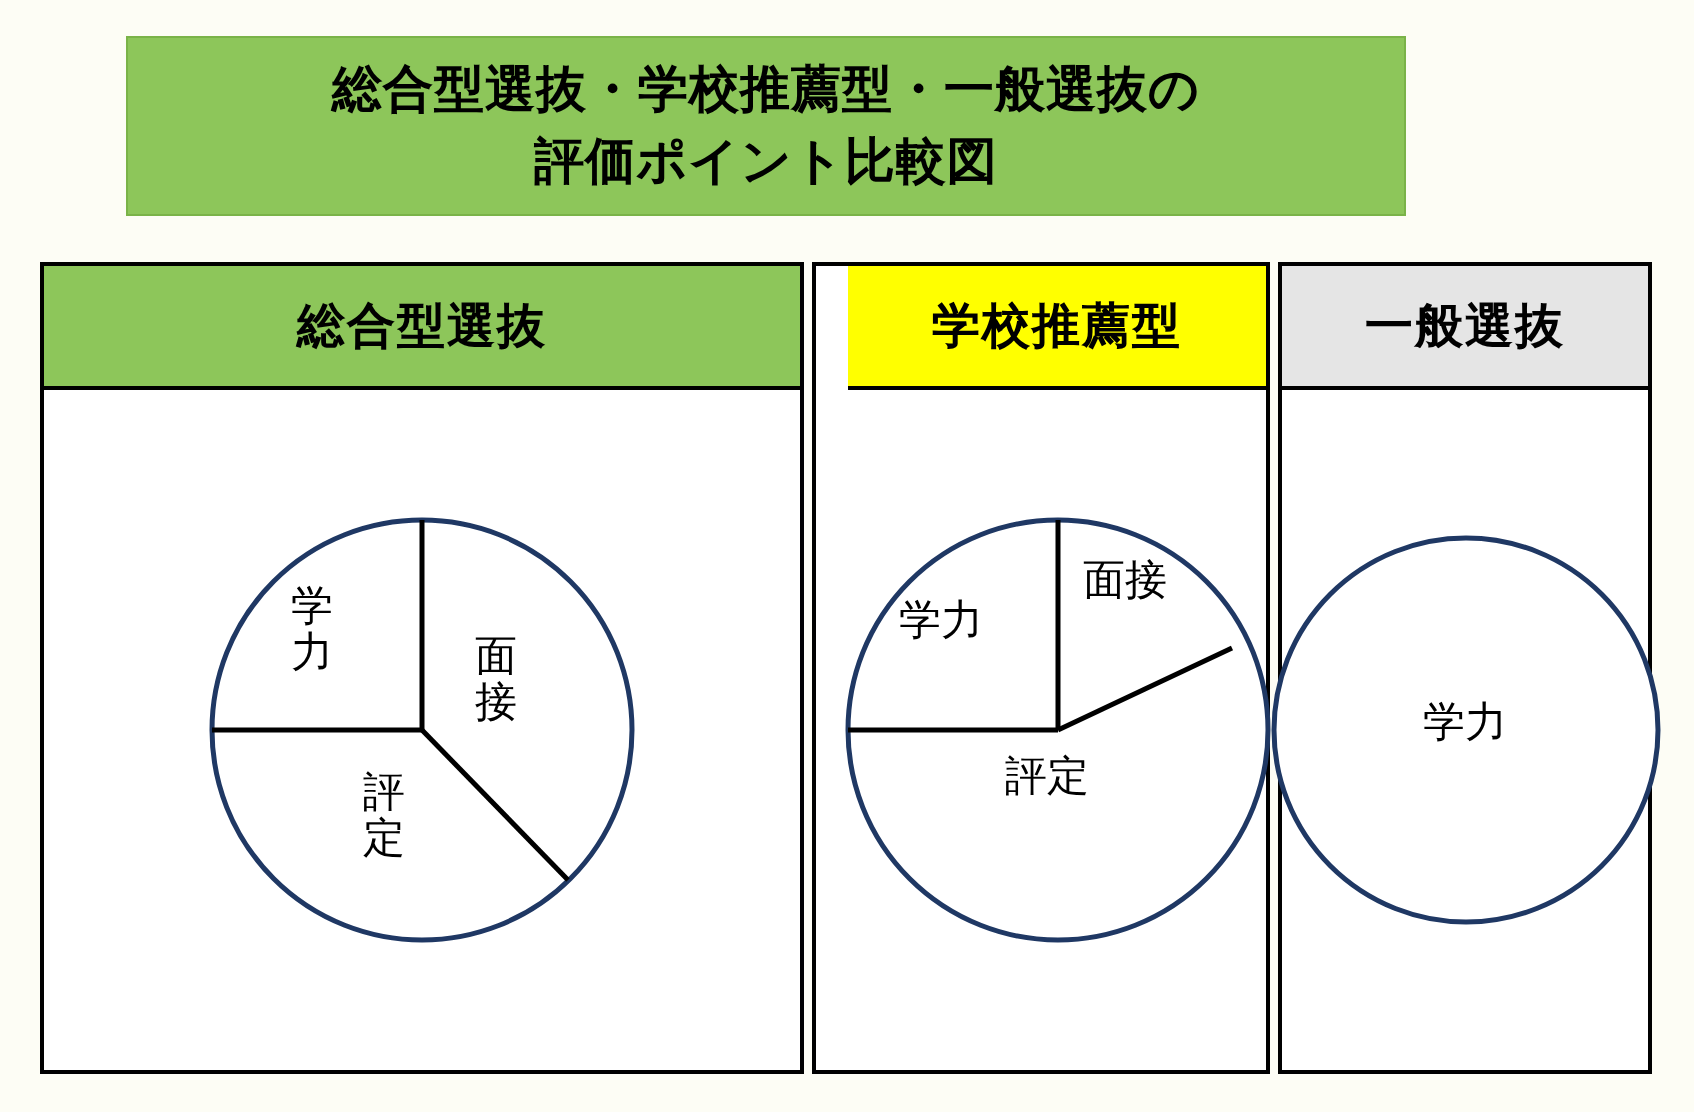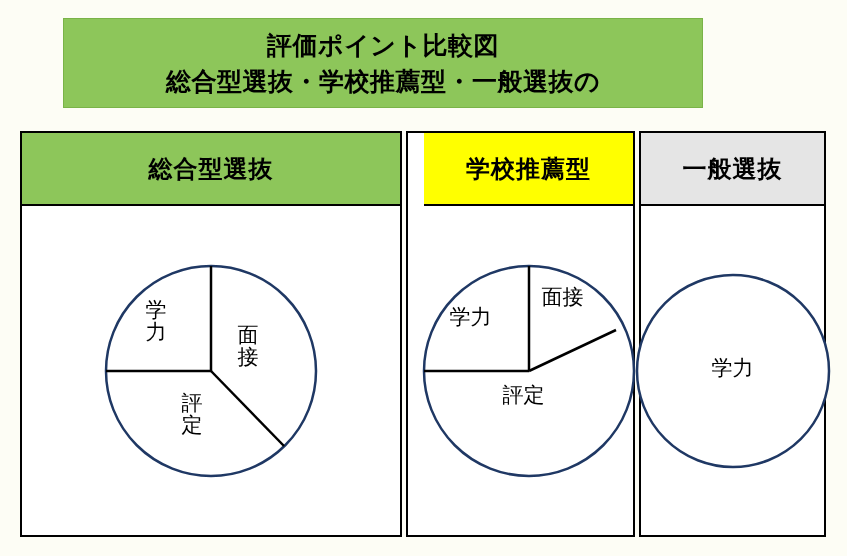--- a/index.html
+++ b/index.html
@@ -55,21 +55,21 @@
     border: 2px solid #000;
     display: flex;
     flex-direction: column;
     background: #fff;
   }
   .column.col-0 { width: 382px; }
   .column.col-1 { width: 229px; margin-left: 4px; padding-left: 16px; }
   .column.col-2 { width: 187px; margin-left: 4px; }
 
   .col-header {
-    height: 73px;
+    height: 62px;
     box-sizing: border-box;
     border-bottom: 2px solid #000;
     display: flex;
     align-items: center;
     justify-content: center;
     font-size: 24px;
     font-weight: bold;
     color: #000;
     letter-spacing: 1px;
   }
@@ -91,22 +91,22 @@
     text-align: center;
     line-height: 1.08;
     white-space: pre-line;
     pointer-events: none;
   }
 </style>
 </head>
 <body>
 
 <div id="title-banner">
+  <div class="line">総合型選抜・学校推薦型・一般選抜の</div>
   <div class="line">評価ポイント比較図</div>
-  <div class="line">総合型選抜・学校推薦型・一般選抜の</div>
 </div>
 
 <div id="comparison-table">
 
   <div class="column col-0">
     <div class="col-header" style="background:#8dc65a">総合型選抜</div>
     <div class="col-body">
       <div class="pie-wrap" style="width:214px;height:214px;">
         <svg width="214" height="214" viewBox="0 0 214 214">
           <circle cx="107" cy="107" r="105" fill="#ffffff" stroke="#1f3864" stroke-width="2.5"></circle>

